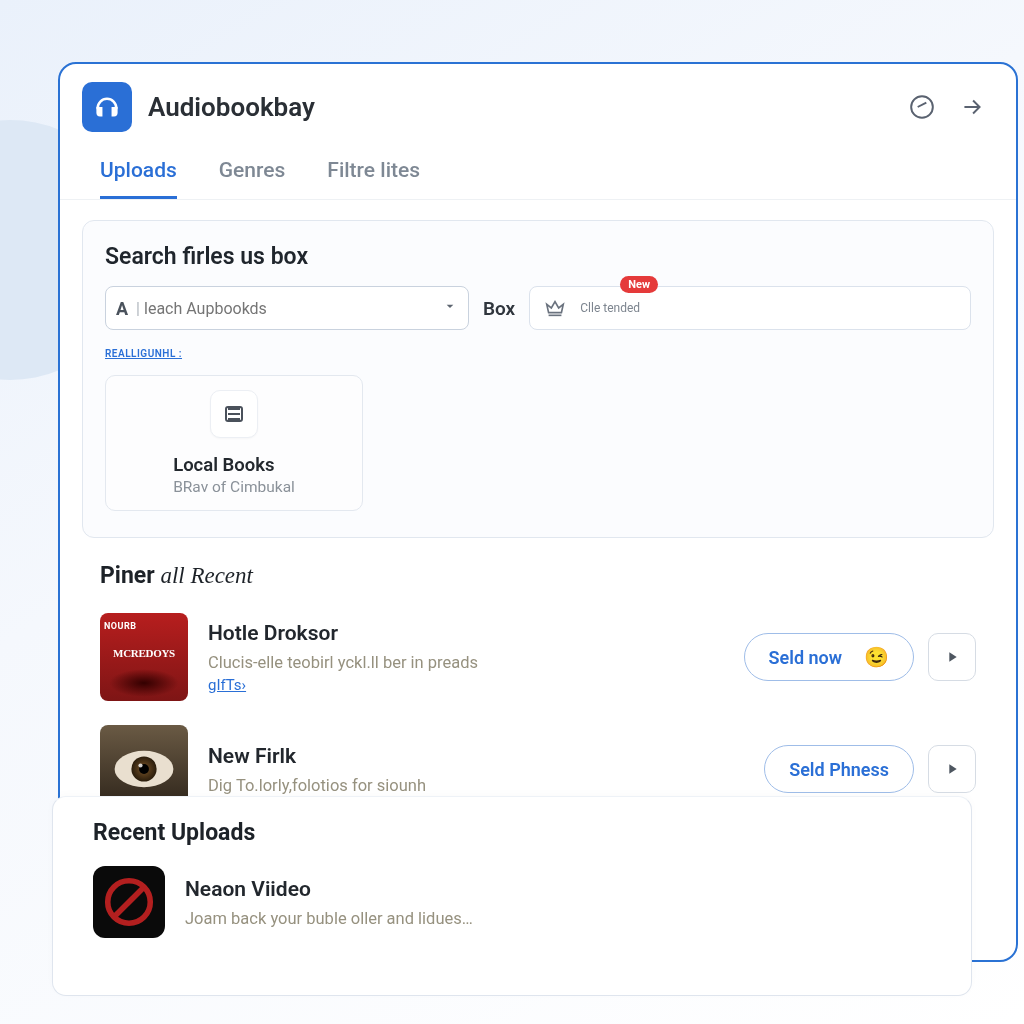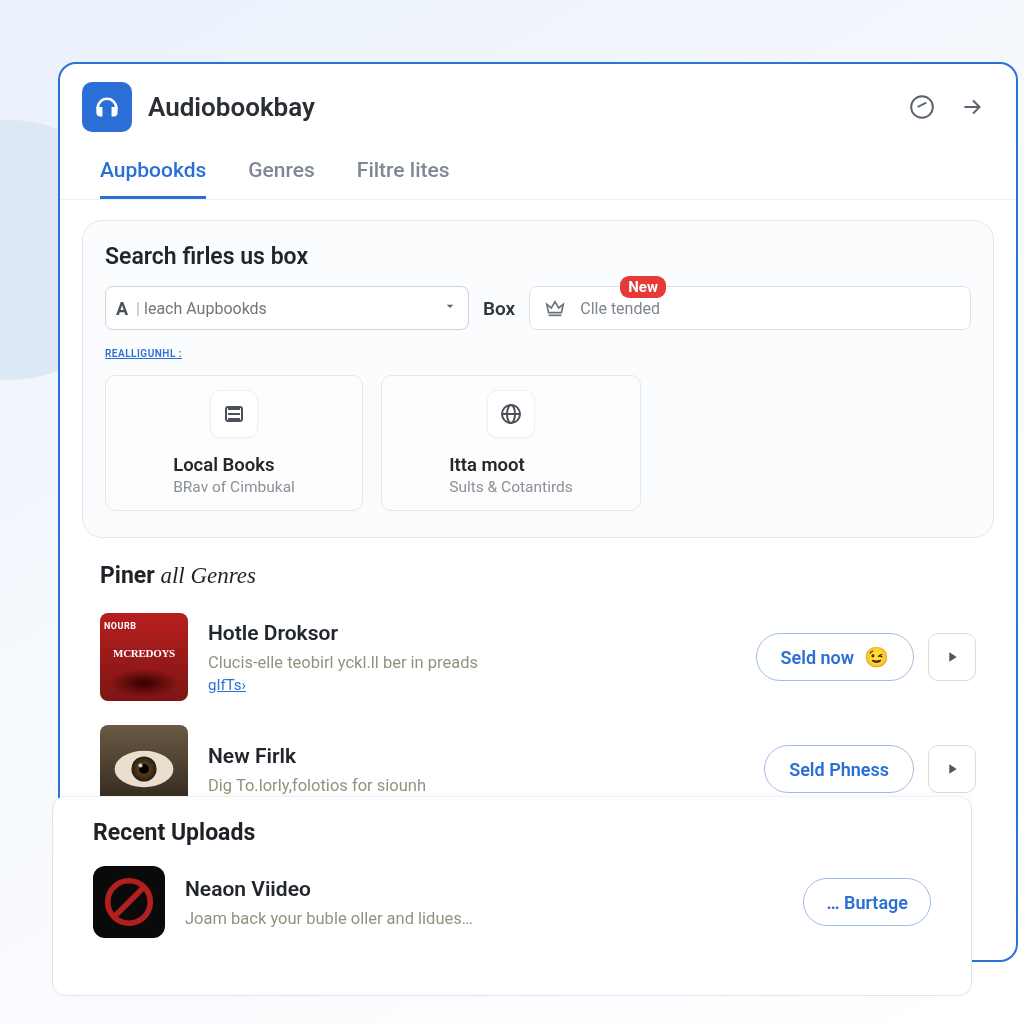--- a/index.html
+++ b/index.html
@@ -33,44 +33,44 @@
 }
 .header-icon svg { width: 26px; height: 26px; stroke: currentColor; fill: none; stroke-width: 1.8; }
 
 
 .tabs { display: flex; gap: 42px; padding: 6px 40px 0 40px; border-bottom: 1px solid #eef1f4; }
 .tab { font-size: 21px; font-weight: 550; color: #7e8894; padding: 8px 0 14px 0; cursor: pointer; }
 .tab.active { color: #2a6fd6; border-bottom: 3px solid #2a6fd6; }
 
 
 .search-panel {
-  margin: 20px 22px 0 22px; border: 1px solid #e1e7ef; border-radius: 20px;
+  margin: 20px 22px 0 22px; border: 1px solid #e1e7ef; border-radius: 12px;
   background: #fbfcfe; padding: 22px 22px 26px 22px;
 }
 .search-title { font-size: 23px; font-weight: 650; color: #1f252c; margin-bottom: 16px; }
 .search-row { display: flex; align-items: center; gap: 14px; }
 .search-input-wrap {
   flex: 0 0 364px; height: 44px; border: 1px solid #c9d2de; border-radius: 8px;
   background: #fff; display: flex; align-items: center; padding: 0 10px; position: relative;
 }
 .search-input-wrap .a-glyph { font-size: 18px; font-weight: 700; color: #4a525c; margin-right: 6px; }
 .search-input-wrap .caret { color: #b0b6be; margin: 0 4px 0 2px; font-size: 16px; }
 .search-input { flex: 1; border: none; outline: none; font-size: 16px; color: #8b9199; background: transparent; }
 .search-dd { color: #5d6570; }
 .search-dd svg { width: 16px; height: 16px; }
 .box-label { font-size: 19px; font-weight: 650; color: #30363e; }
 .filter-select {
   flex: 1; height: 44px; border: 1px solid #dbe2ec; border-radius: 8px;
   background: #fff; display: flex; align-items: center; padding: 0 14px; position: relative;
 }
 .filter-select .sel-icon { width: 22px; height: 22px; color: #6a727e; margin-right: 14px; }
-.filter-select .sel-text { font-size: 16px; color: #7d858f; }
+.filter-select .sel-text { font-size: 12px; color: #7d858f; }
 .badge-new {
   position: absolute; top: -11px; left: 90px; background: #e53a3a; color: #fff;
-  font-size: 15px; font-weight: 700; padding: 2px 8px; border-radius: 9px;
+  font-size: 11px; font-weight: 700; padding: 2px 8px; border-radius: 9px;
 }
 .search-link { display: inline-block; margin-top: 18px; font-size: 10px; font-weight: 650; letter-spacing: .5px; color: #2a6fd6; text-decoration: underline; cursor: pointer; }
 
 .card-row { display: flex; gap: 18px; margin-top: 14px; }
 .card {
   border: 1px solid #e3e8ef; border-radius: 10px; background: #fdfdfe;
   padding: 14px 16px; display: flex; align-items: center; gap: 16px; flex-direction: column;
 }
 .card.c1 { flex: 0 0 258px; }
 .card.c2 { flex: 0 0 260px; }
@@ -104,21 +104,21 @@
 
 .item-body { flex: 1; min-width: 0; }
 .item-title { font-size: 21px; font-weight: 650; color: #22272d; }
 .item-sub { font-size: 16.5px; color: #96917f; margin-top: 8px; white-space: nowrap; overflow: hidden; text-overflow: ellipsis; }
 .item-link { font-size: 15px; color: #2a6fd6; text-decoration: underline; margin-top: 4px; display: inline-block; cursor: pointer; }
 
 .item-actions { display: flex; align-items: center; gap: 14px; }
 .pill {
   height: 48px; padding: 0 24px; border: 1.5px solid #9fbde8; border-radius: 26px;
   background: #fff; color: #2a6fd6; font-size: 18px; font-weight: 600;
-  display: flex; align-items: center; gap: 10px; cursor: pointer;
+  display: flex; align-items: center; gap: 22px; cursor: pointer;
 }
 .pill .emoji { font-size: 20px; }
 .play-btn {
   width: 48px; height: 48px; border: 1px solid #d6dce4; border-radius: 10px;
   background: #fff; display: flex; align-items: center; justify-content: center;
   color: #4e5660; cursor: pointer;
 }
 .play-btn svg { width: 16px; height: 16px; }
 
 
@@ -158,21 +158,21 @@
     </div>
     <div class="header-icon">
       <svg viewBox="0 0 24 24">
           <path d="M5 12h13"></path>
           <path d="M13 6l6 6-6 6"></path>
         </svg>
     </div>
   </div>
 
   <div class="tabs">
-    <div class="tab active">Aupbookds</div>
+    <div class="tab active">Uploads</div>
     <div class="tab">Genres</div>
     <div class="tab">Filtre lites</div>
   </div>
 
   <div class="search-panel">
     <div class="search-title">Search firles us box</div>
     <div class="search-row">
       <div class="search-input-wrap">
         <span class="a-glyph">A</span>
         <span class="caret">|</span>
@@ -205,39 +205,26 @@
               <line x1="6" y1="12" x2="18" y2="12"></line>
               <line x1="6" y1="17" x2="18" y2="17"></line>
               <rect x="4" y="5" width="16" height="14" rx="2"></rect>
             </svg>
         </div>
         <div class="card-txt">
           <div class="t1">Local Books</div>
           <div class="t2">BRav of Cimbukal</div>
         </div>
       </div>
-      <div class="card c2">
-        <div class="card-icon">
-          <svg viewBox="0 0 24 24" fill="none" stroke="currentColor" stroke-width="2">
-              <circle cx="12" cy="12" r="9"></circle>
-              <ellipse cx="12" cy="12" rx="4" ry="9"></ellipse>
-              <line x1="3" y1="12" x2="21" y2="12"></line>
-            </svg>
-        </div>
-        <div class="card-txt">
-          <div class="t1">Itta moot</div>
-          <div class="t2">Sults &amp; Cotantirds</div>
-        </div>
-      </div>
     </div>
   </div>
 
   <div class="section">
     <div class="section-title">
-      <span>Piner </span><span class="cz">all Genres</span>
+      <span>Piner </span><span class="cz">all Recent</span>
     </div>
 
     <div class="item">
       <div class="thumb red">
         <span class="band">NOURB</span>
         <span class="mc">MCREDOYS</span>
       </div>
       <div class="item-body">
         <div class="item-title">Hotle Droksor</div>
         <div class="item-sub">Clucis-elle teobirl yckl.ll ber in preads</div>
@@ -295,19 +282,14 @@
     <div class="thumb black">
       <svg class="no-sign" viewBox="0 0 100 100">
           <circle cx="50" cy="50" r="38" fill="none" stroke="#b31f1f" stroke-width="10"></circle>
           <line x1="24" y1="76" x2="76" y2="24" stroke="#b31f1f" stroke-width="10"></line>
         </svg>
     </div>
     <div class="item-body">
       <div class="item-title">Neaon Viideo</div>
       <div class="item-sub">Joam back your buble oller and lidues…</div>
     </div>
-    <div class="item-actions">
-      <button class="pill">
-        <span>… Burtage</span>
-      </button>
-    </div>
   </div>
 </div>
 
 </body></html>

